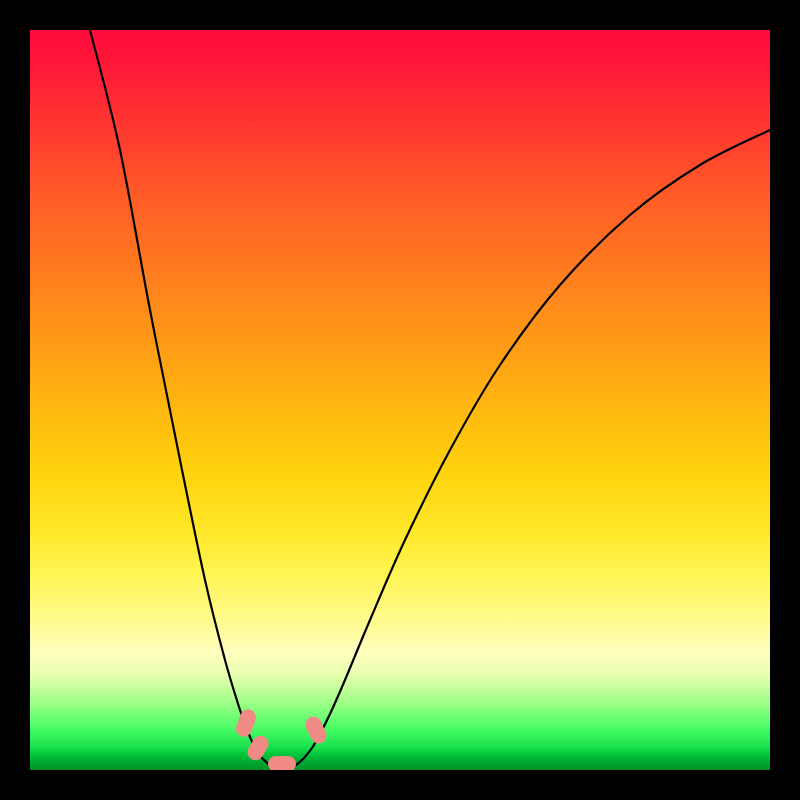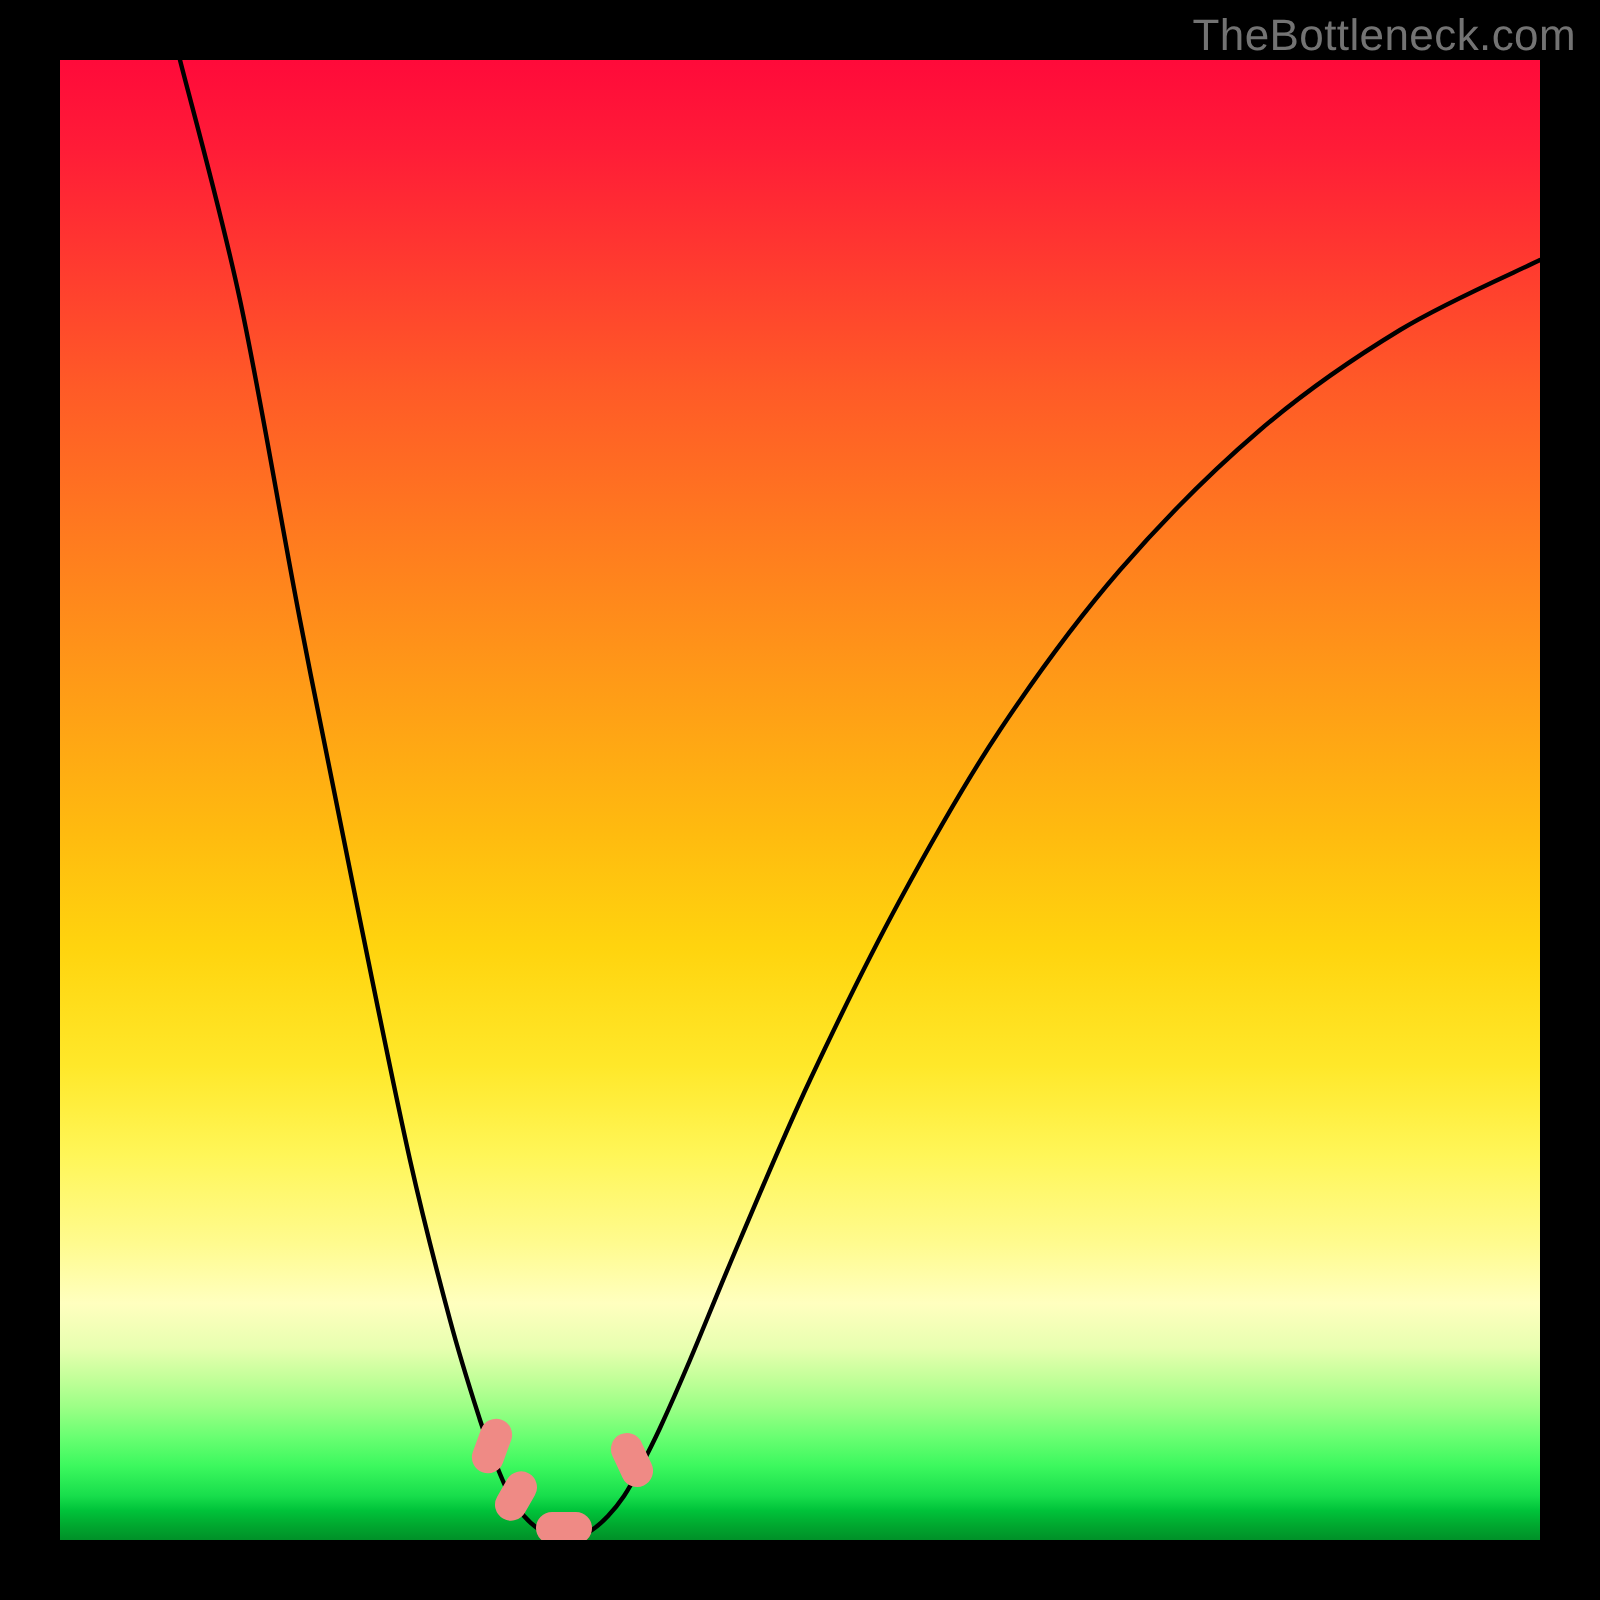--- a/index.html
+++ b/index.html
@@ -76,21 +76,20 @@
   .dot {
     fill: #ef8a85;
     stroke: none;
   }
 </style>
 </head>
 <body>
 
 <div class="frame">
 
-  <div class="attribution">TheBottleneck.com</div>
 
   <div class="plot-area">
     <div class="gradient-bg"></div>
 
     <svg class="curve" viewBox="0 0 740 740" preserveAspectRatio="none">
       <path id="curve-path" fill="none" stroke="#000000" stroke-width="2.2" stroke-linecap="round" d="M 60 0 C 65 20, 80 73.33333333333334, 90 120 C 100 166.66666666666666, 110 228.33333333333334, 120 280 C 130 331.6666666666667, 140.83333333333334 385, 150 430 C 159.16666666666666 475, 167.5 516.6666666666666, 175 550 C 182.5 583.3333333333334, 189.16666666666666 608.3333333333334, 195 630 C 200.83333333333334 651.6666666666666, 206.16666666666666 668, 210 680 C 213.83333333333334 692, 215.5 695.6666666666666, 218 702 C 220.5 708.3333333333334, 222.66666666666666 713.6666666666666, 225 718 C 227.33333333333334 722.3333333333334, 229.5 725.1666666666666, 232 728 C 234.5 730.8333333333334, 237 733.1666666666666, 240 735 C 243 736.8333333333334, 247 738.3333333333334, 250 739 C 253 739.6666666666666, 255.33333333333334 739.6666666666666, 258 739 C 260.6666666666667 738.3333333333334, 263.3333333333333 736.8333333333334, 266 735 C 268.6666666666667 733.1666666666666, 271.3333333333333 730.8333333333334, 274 728 C 276.6666666666667 725.1666666666666, 279.3333333333333 722, 282 718 C 284.6666666666667 714, 287 709.6666666666666, 290 704 C 293 698.3333333333334, 295.8333333333333 693, 300 684 C 304.1666666666667 675, 308.3333333333333 665.6666666666666, 315 650 C 321.6666666666667 634.3333333333334, 330 613.3333333333334, 340 590 C 350 566.6666666666666, 361.6666666666667 538.3333333333334, 375 510 C 388.3333333333333 481.6666666666667, 404.1666666666667 449.1666666666667, 420 420 C 435.8333333333333 390.8333333333333, 451.6666666666667 362.5, 470 335 C 488.3333333333333 307.5, 508.3333333333333 280, 530 255 C 551.6666666666666 230, 576.6666666666666 205, 600 185 C 623.3333333333334 165, 646.6666666666666 149.16666666666666, 670 135 C 693.3333333333334 120.83333333333333, 728.3333333333334 105.83333333333333, 740 100"></path>
       <g id="markers">
           <rect x="208" y="679" width="16" height="28" rx="8" ry="8" class="dot" transform="rotate(20 216 693)"></rect>
           <rect x="220" y="705" width="16" height="26" rx="8" ry="8" class="dot" transform="rotate(30 228 718)"></rect>
           <rect x="238" y="726" width="28" height="16" rx="8" ry="8" class="dot"></rect>

